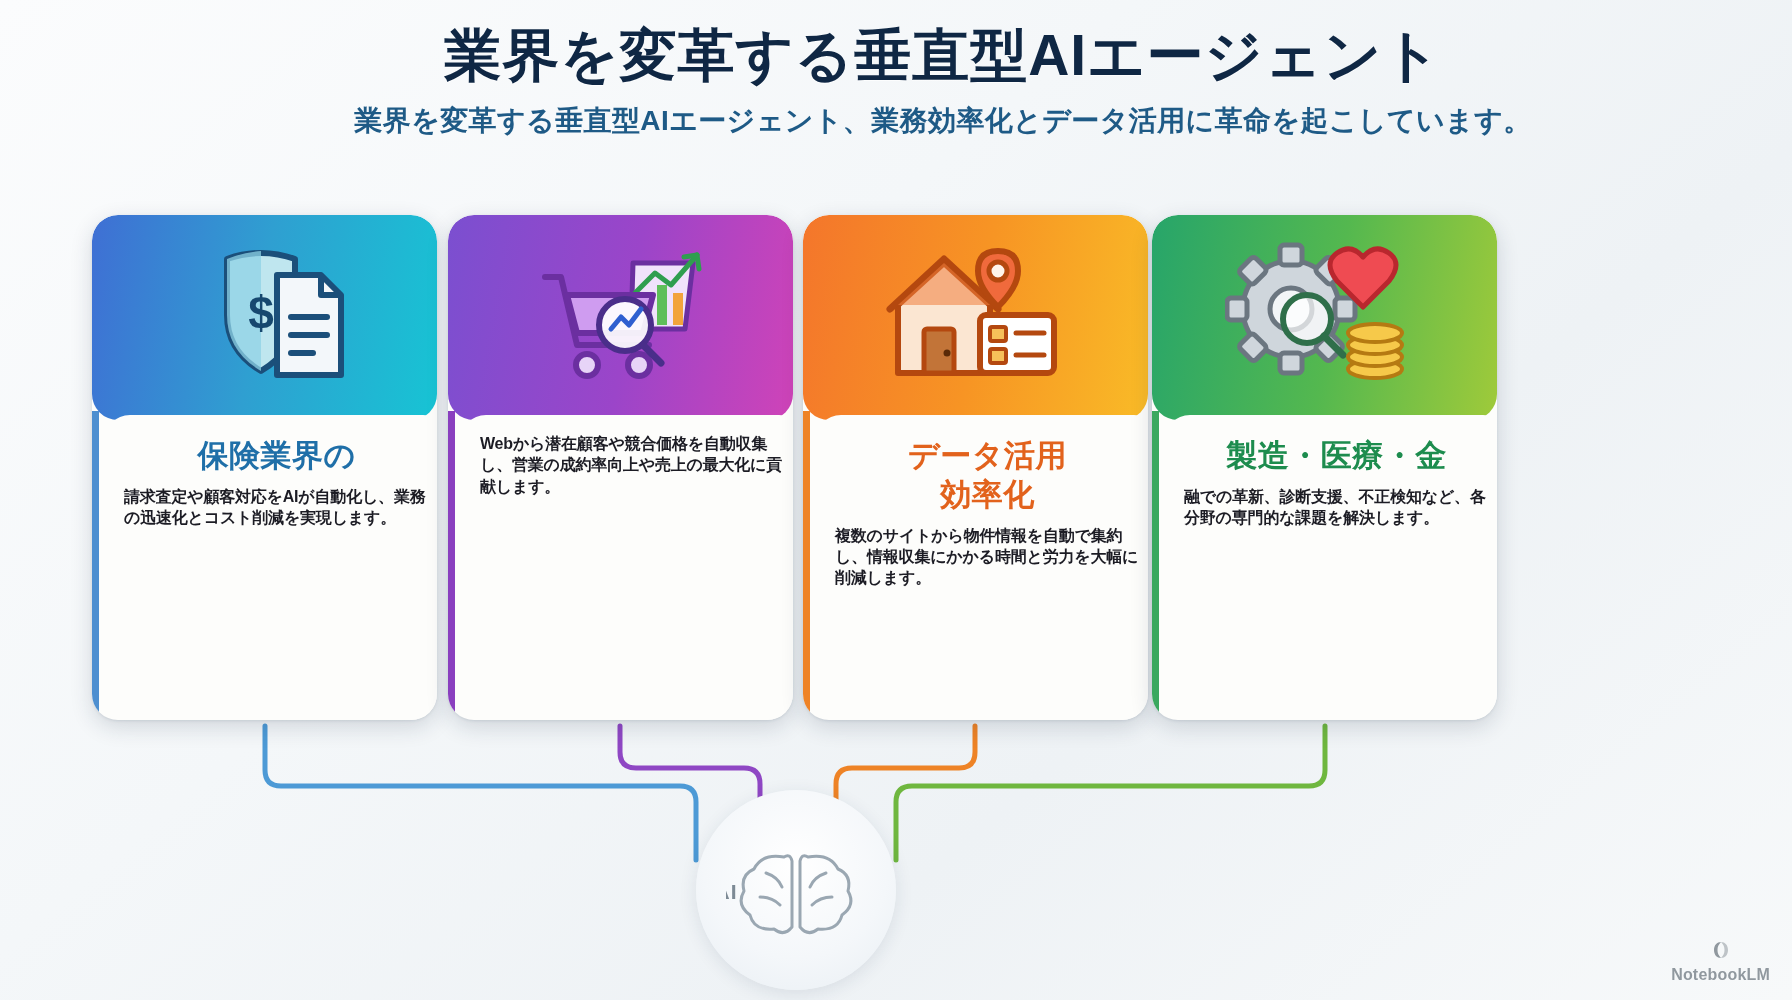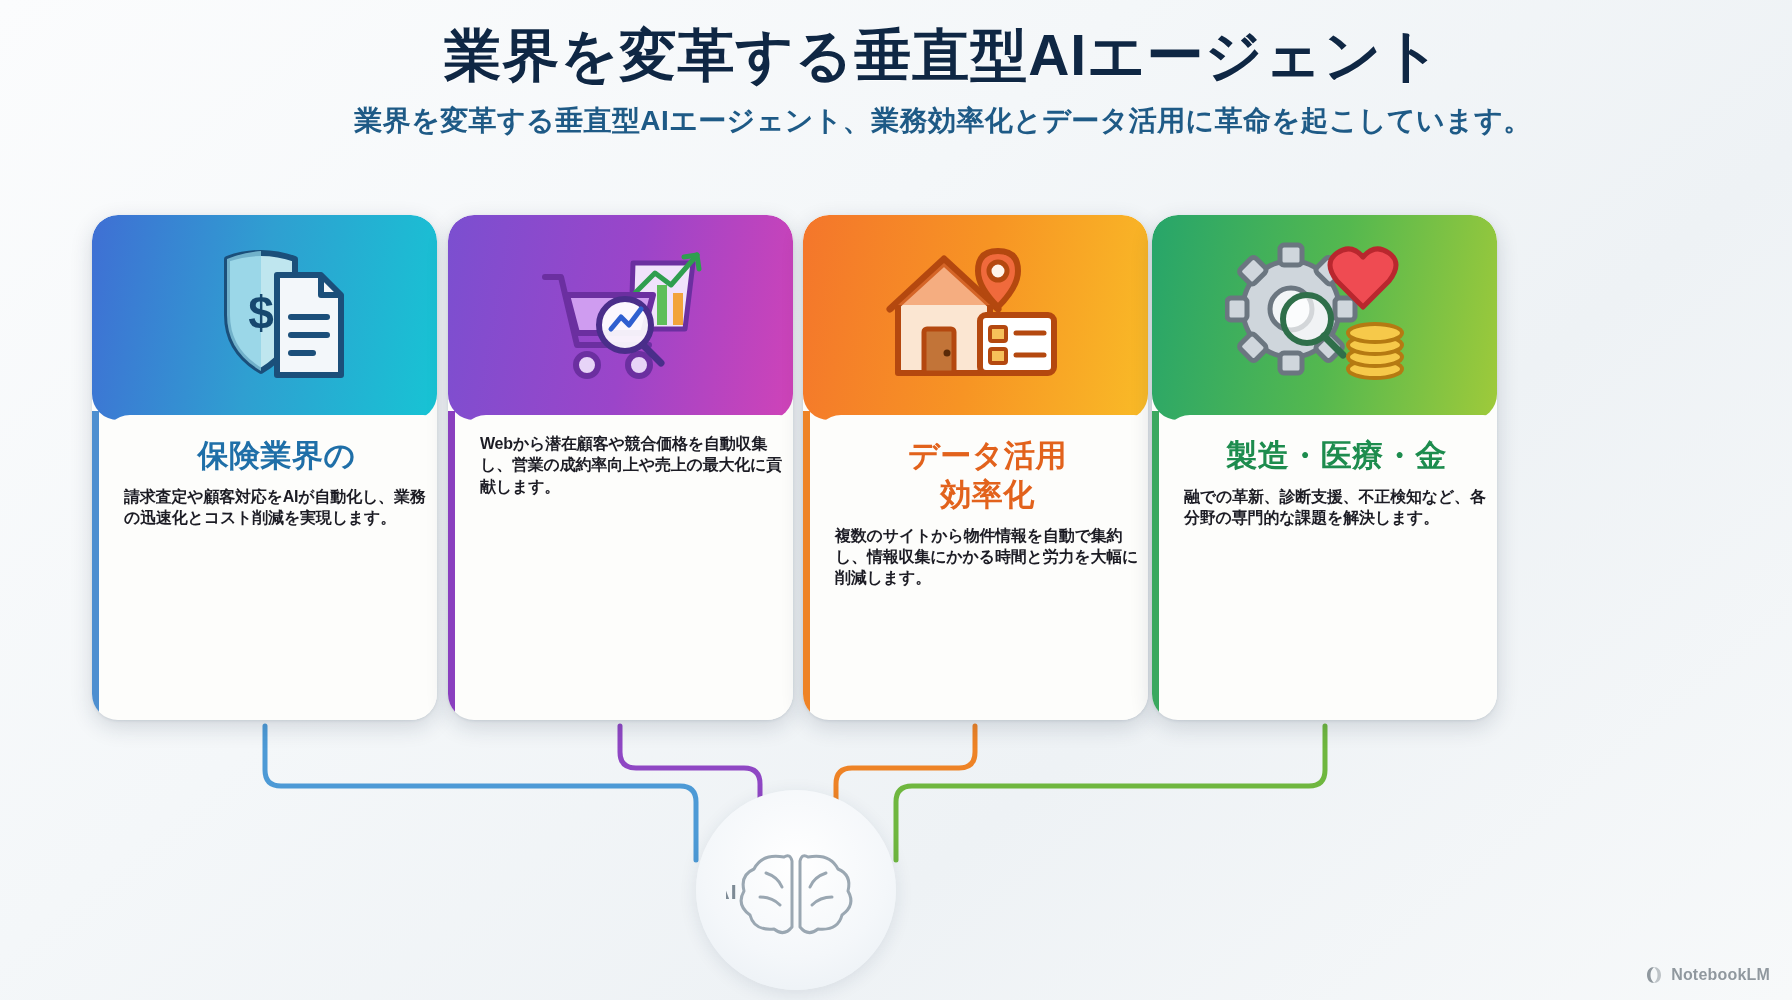--- a/index.html
+++ b/index.html
@@ -70,20 +70,21 @@
     display:flex;align-items:center;justify-content:center;
   }
   #ai-label{
     position:absolute;left:50%;top:34px;transform:translateX(-50%);
     font-size:21px;font-weight:700;color:#6d7c88;letter-spacing:1px;
   }
   
   #watermark{
     position:absolute;right:22px;bottom:16px;display:flex;align-items:center;gap:7px;
     opacity:.55;
+    flex-direction:column;
   }
   #watermark .wm-text{font-size:16px;font-weight:700;color:#3d4a55;letter-spacing:.2px;}
 </style>
 </head>
 <body>
 
 <div id="header">
   <h1 id="title">業界を変革する垂直型AIエージェント</h1>
   <p id="subtitle">業界を変革する垂直型AIエージェント、業務効率化とデータ活用に革命を起こしています。</p>
 </div>

